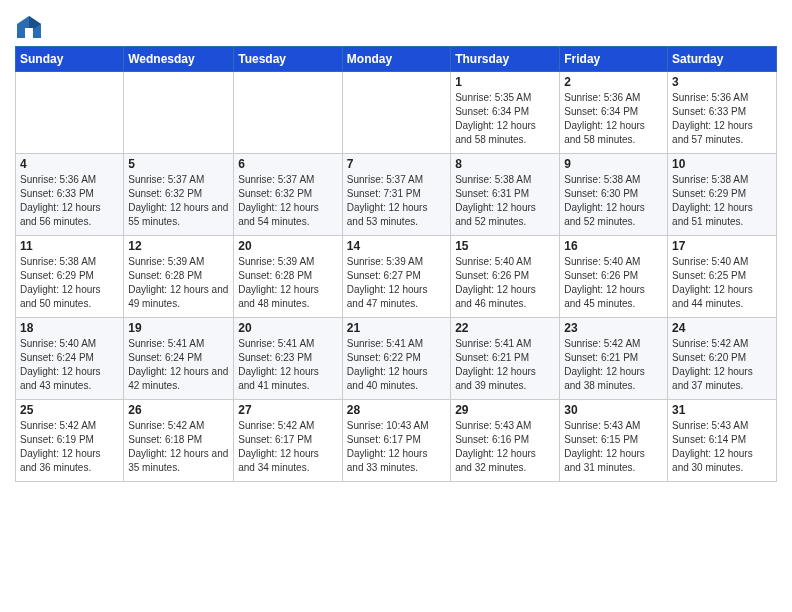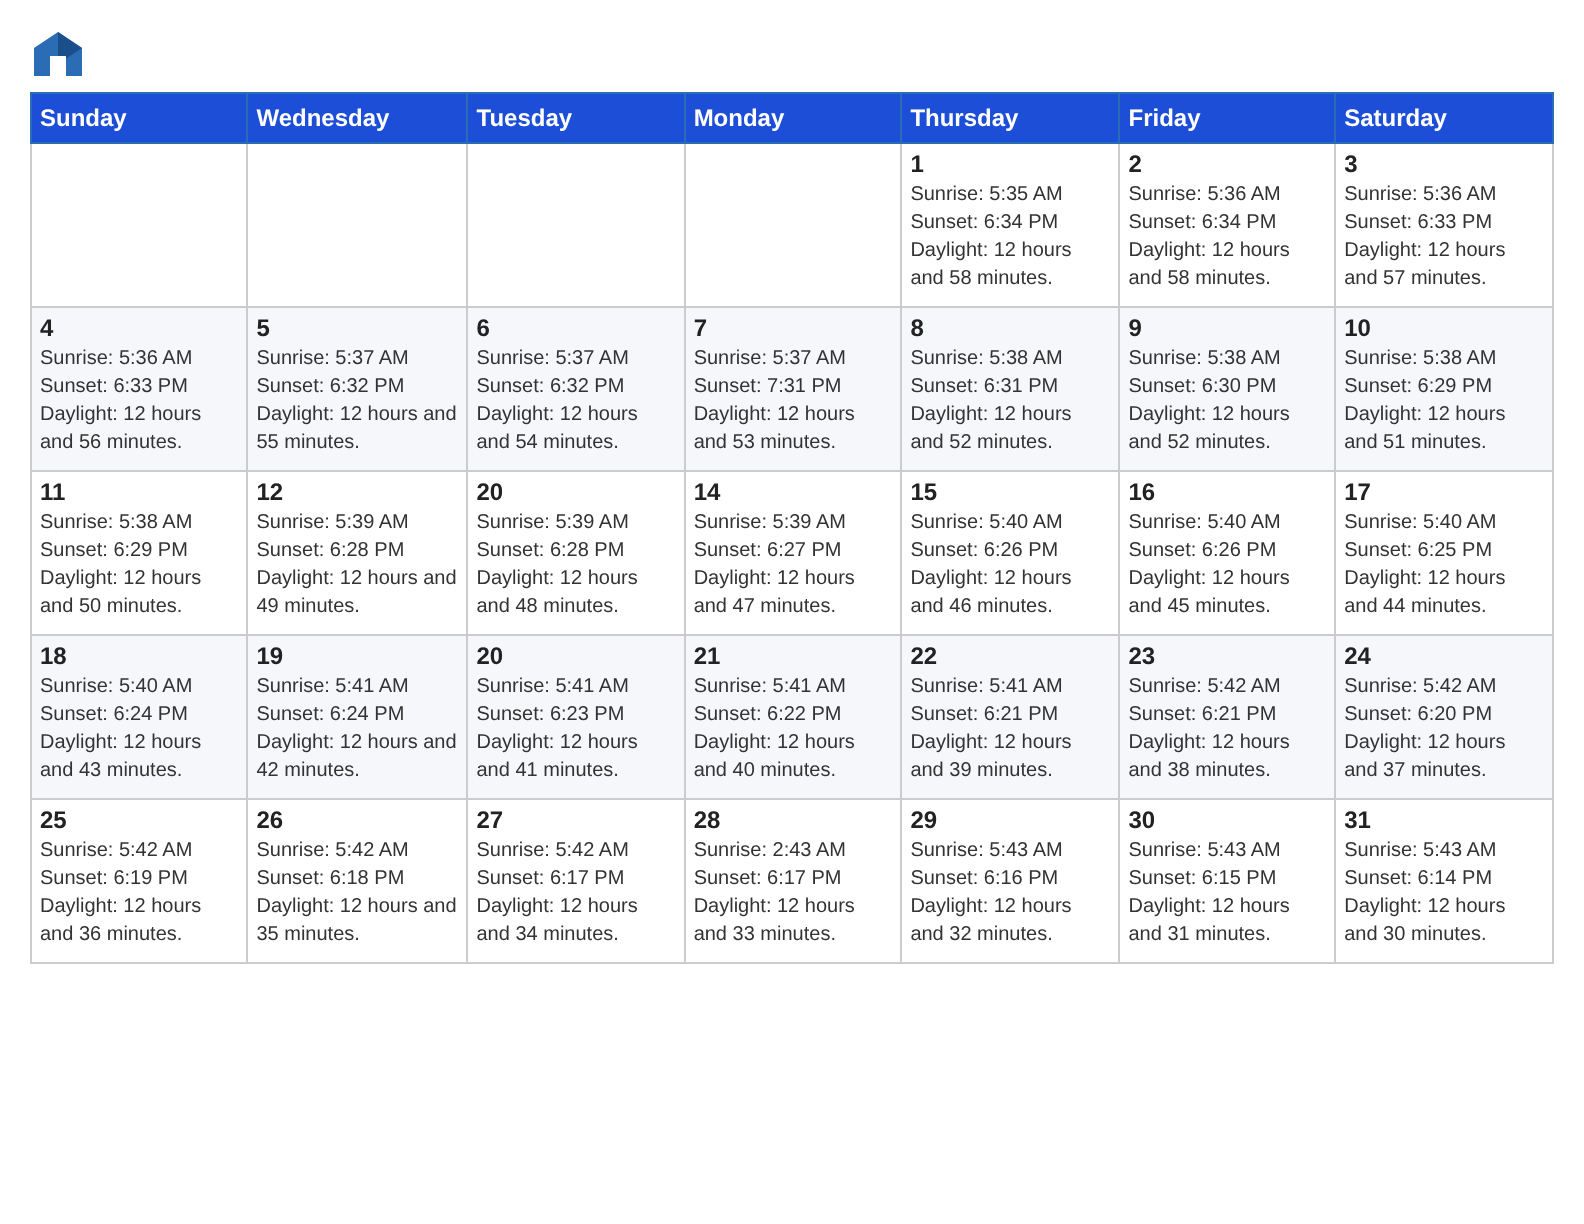--- a/index.html
+++ b/index.html
@@ -329,21 +329,21 @@
           </td>
           <td>
             <div class="day-number">27</div>
             <div class="cell-info">Sunrise: 5:42 AM
 Sunset: 6:17 PM
 Daylight: 12 hours
 and 34 minutes.</div>
           </td>
           <td>
             <div class="day-number">28</div>
-            <div class="cell-info">Sunrise: 2:43 AM
+            <div class="cell-info">Sunrise: 10:43 AM
 Sunset: 6:17 PM
 Daylight: 12 hours
 and 33 minutes.</div>
           </td>
           <td>
             <div class="day-number">29</div>
             <div class="cell-info">Sunrise: 5:43 AM
 Sunset: 6:16 PM
 Daylight: 12 hours
 and 32 minutes.</div>

